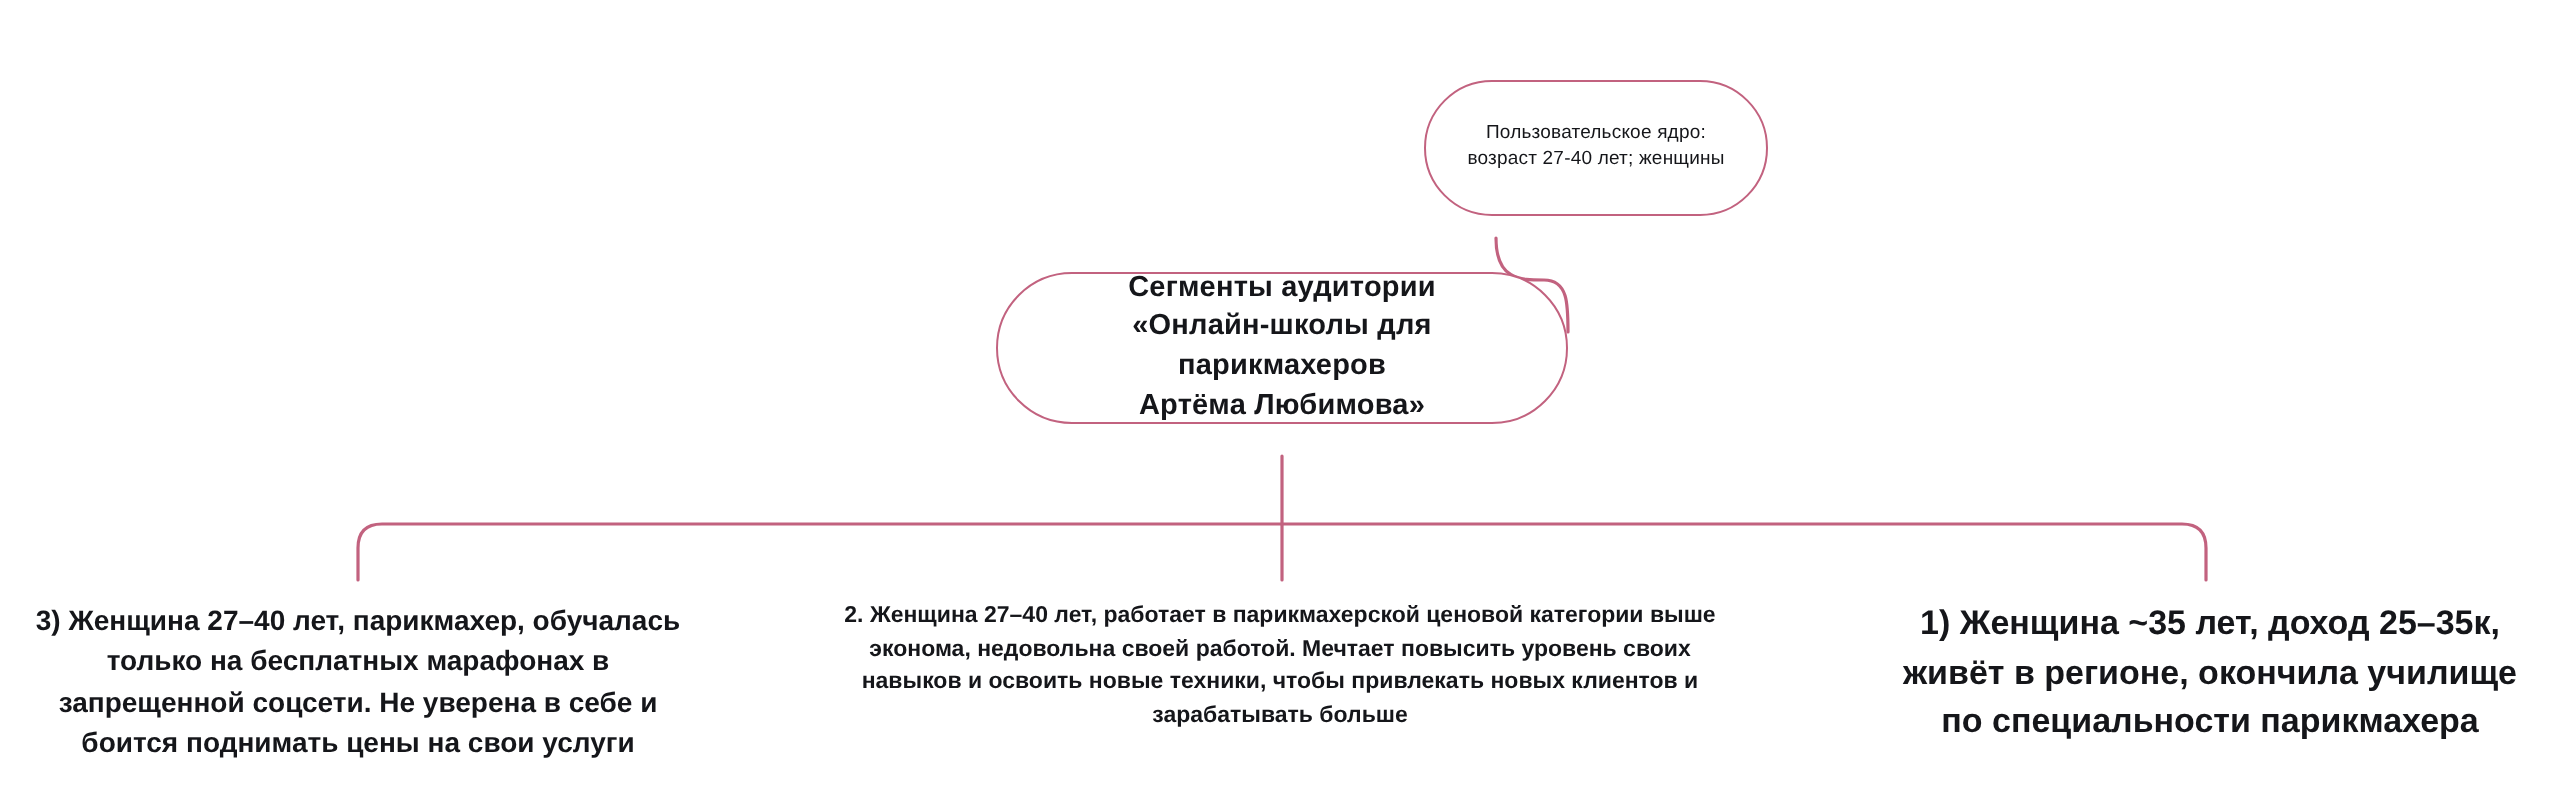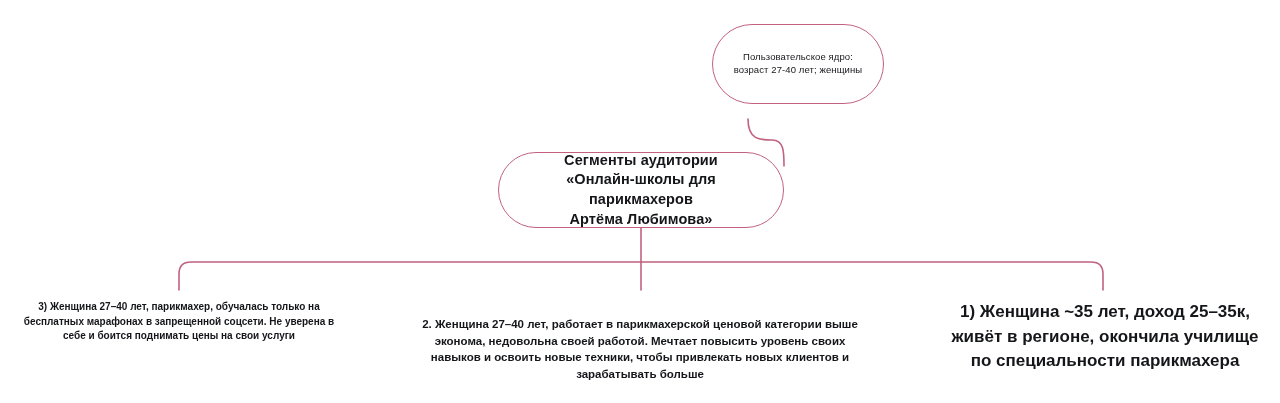--- a/index.html
+++ b/index.html
@@ -37,62 +37,61 @@
     justify-content: center;
   }
   .bubble-inner {
     padding: 6px 14px;
     line-height: 1.35;
     white-space: pre-line;
   }
   
   #node-core {
     left: 712px;
-    top: 24px;
+    top: 40px;
     width: 172px;
-    height: 80px;
+    height: 68px;
   }
   #node-core .bubble-inner {
     font-size: 9.5px;
     font-weight: 400;
     letter-spacing: 0.1px;
   }
   
   #node-root {
     left: 498px;
-    top: 152px;
+    top: 136px;
     width: 286px;
     height: 76px;
   }
   #node-root .bubble-inner {
     font-size: 14.5px;
     font-weight: 700;
     letter-spacing: 0.1px;
   }
   
   .leaf {
     position: absolute;
     text-align: center;
     line-height: 1.45;
     z-index: 2;
   }
   #leaf-3 {
     left: 14px;
     top: 300px;
     width: 330px;
-    font-size: 10px;
+    font-size: 14px;
     font-weight: 700;
   }
   #leaf-2 {
     left: 420px;
     top: 300px;
     width: 440px;
     font-size: 11.5px;
     font-weight: 700;
-    margin-top: 16px;
   }
   #leaf-1 {
     left: 940px;
     top: 300px;
     width: 330px;
     font-size: 17px;
     font-weight: 700;
   }
 </style>
 </head>

